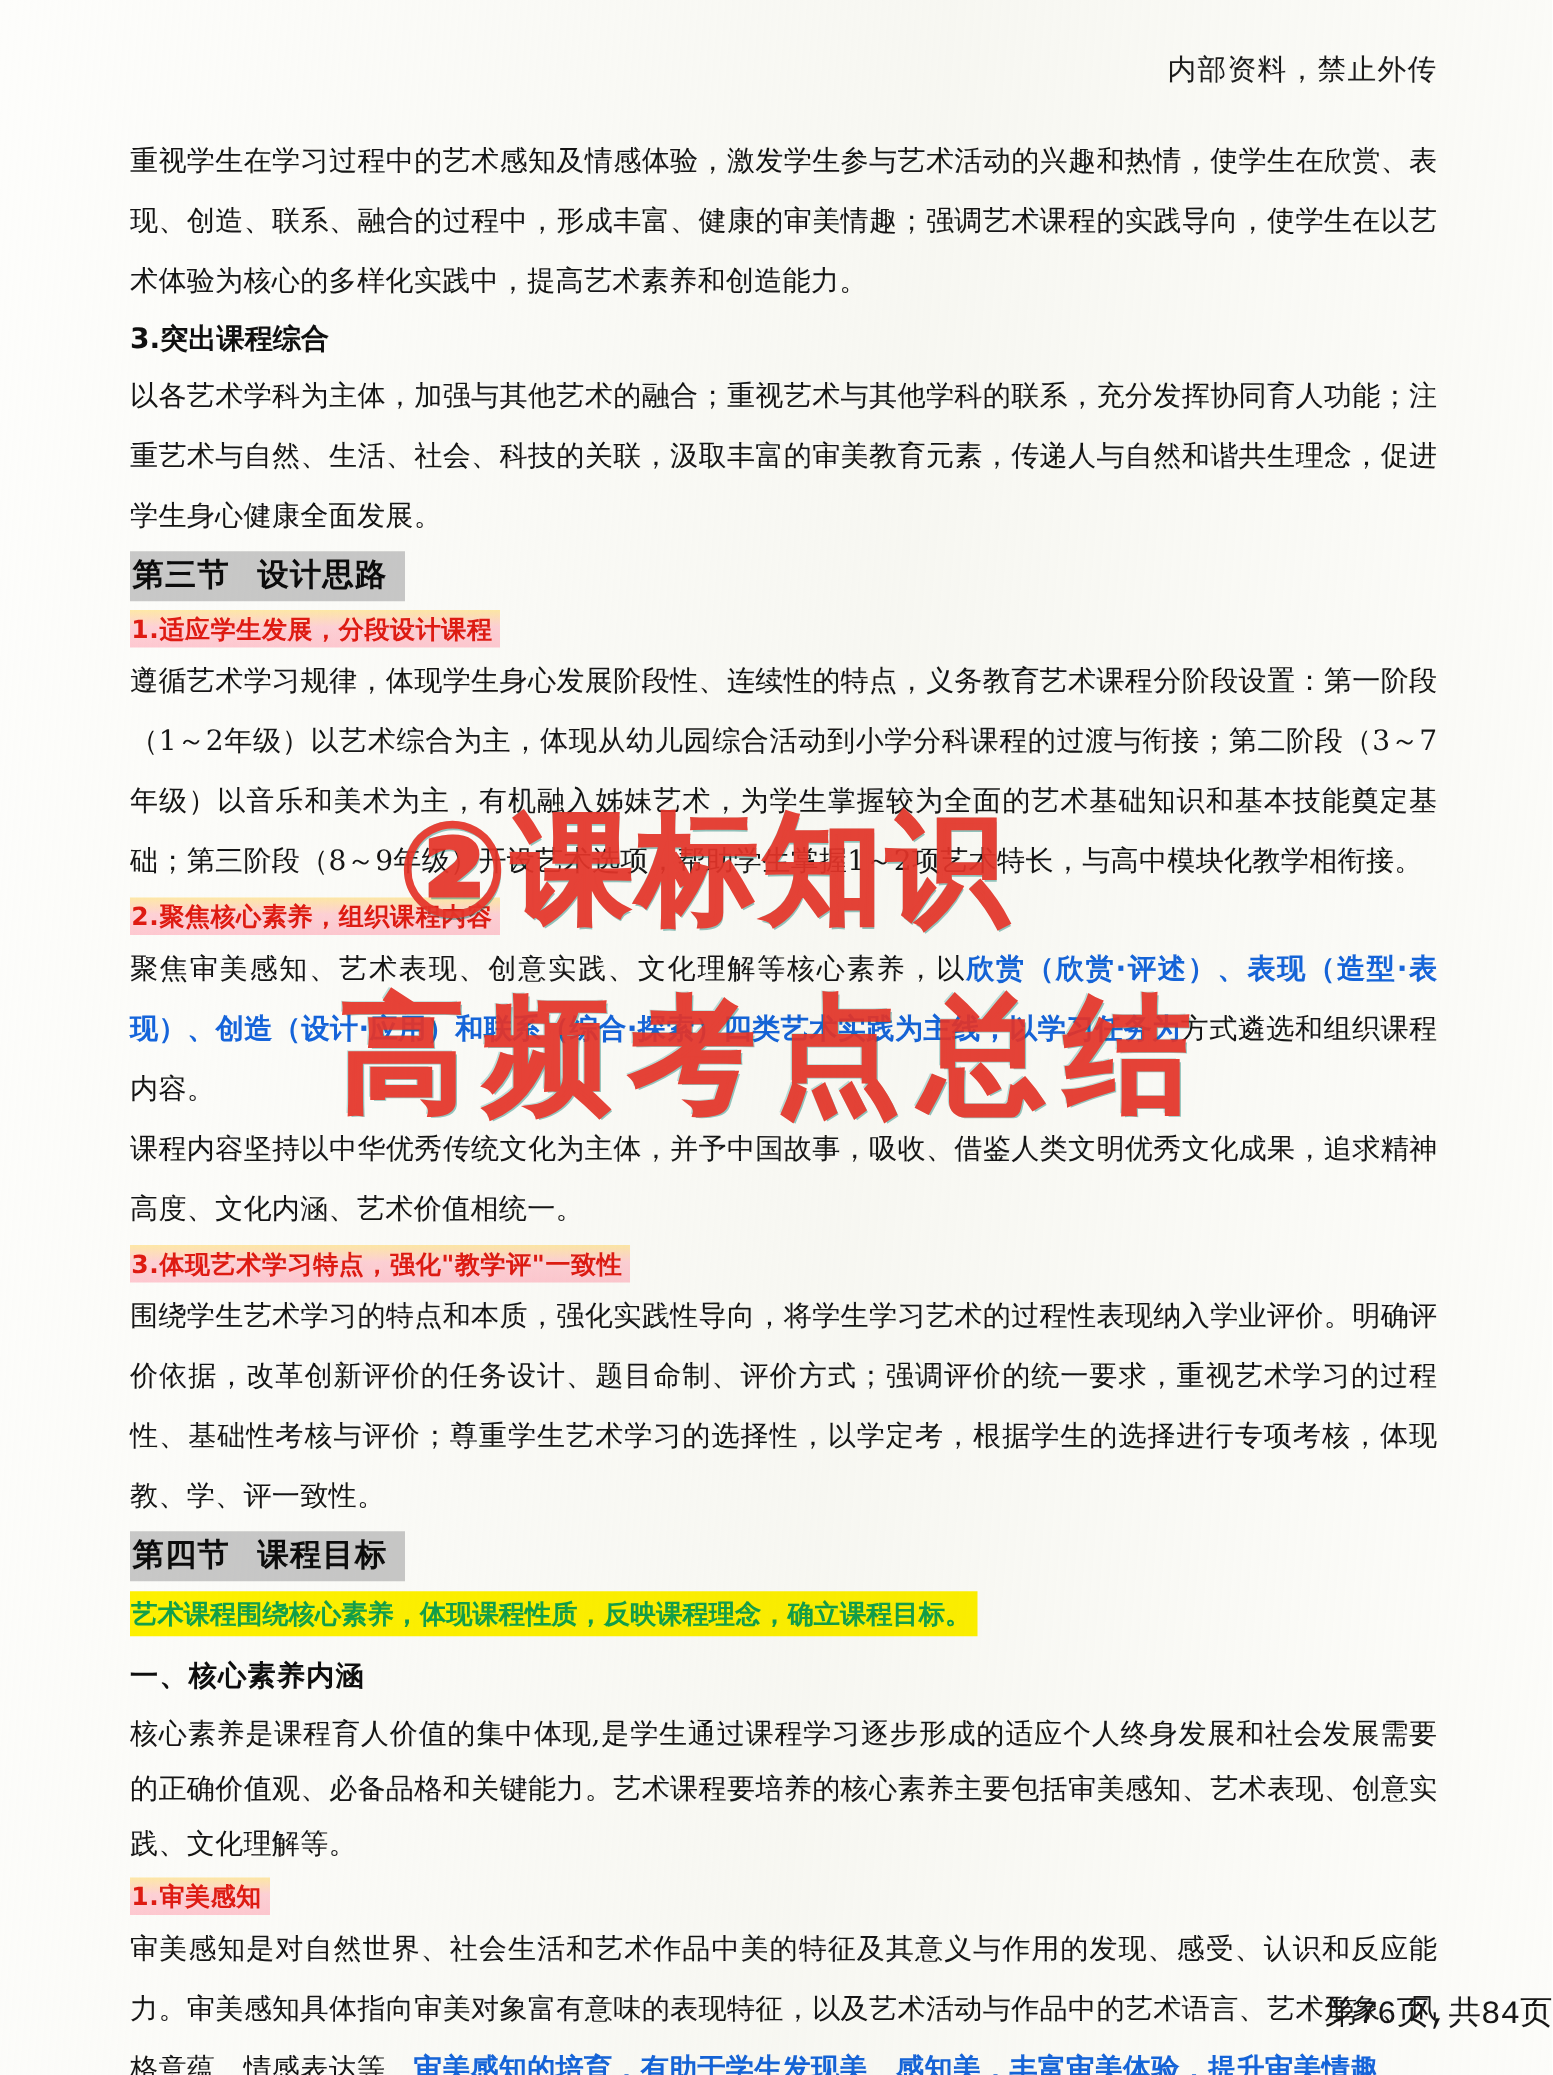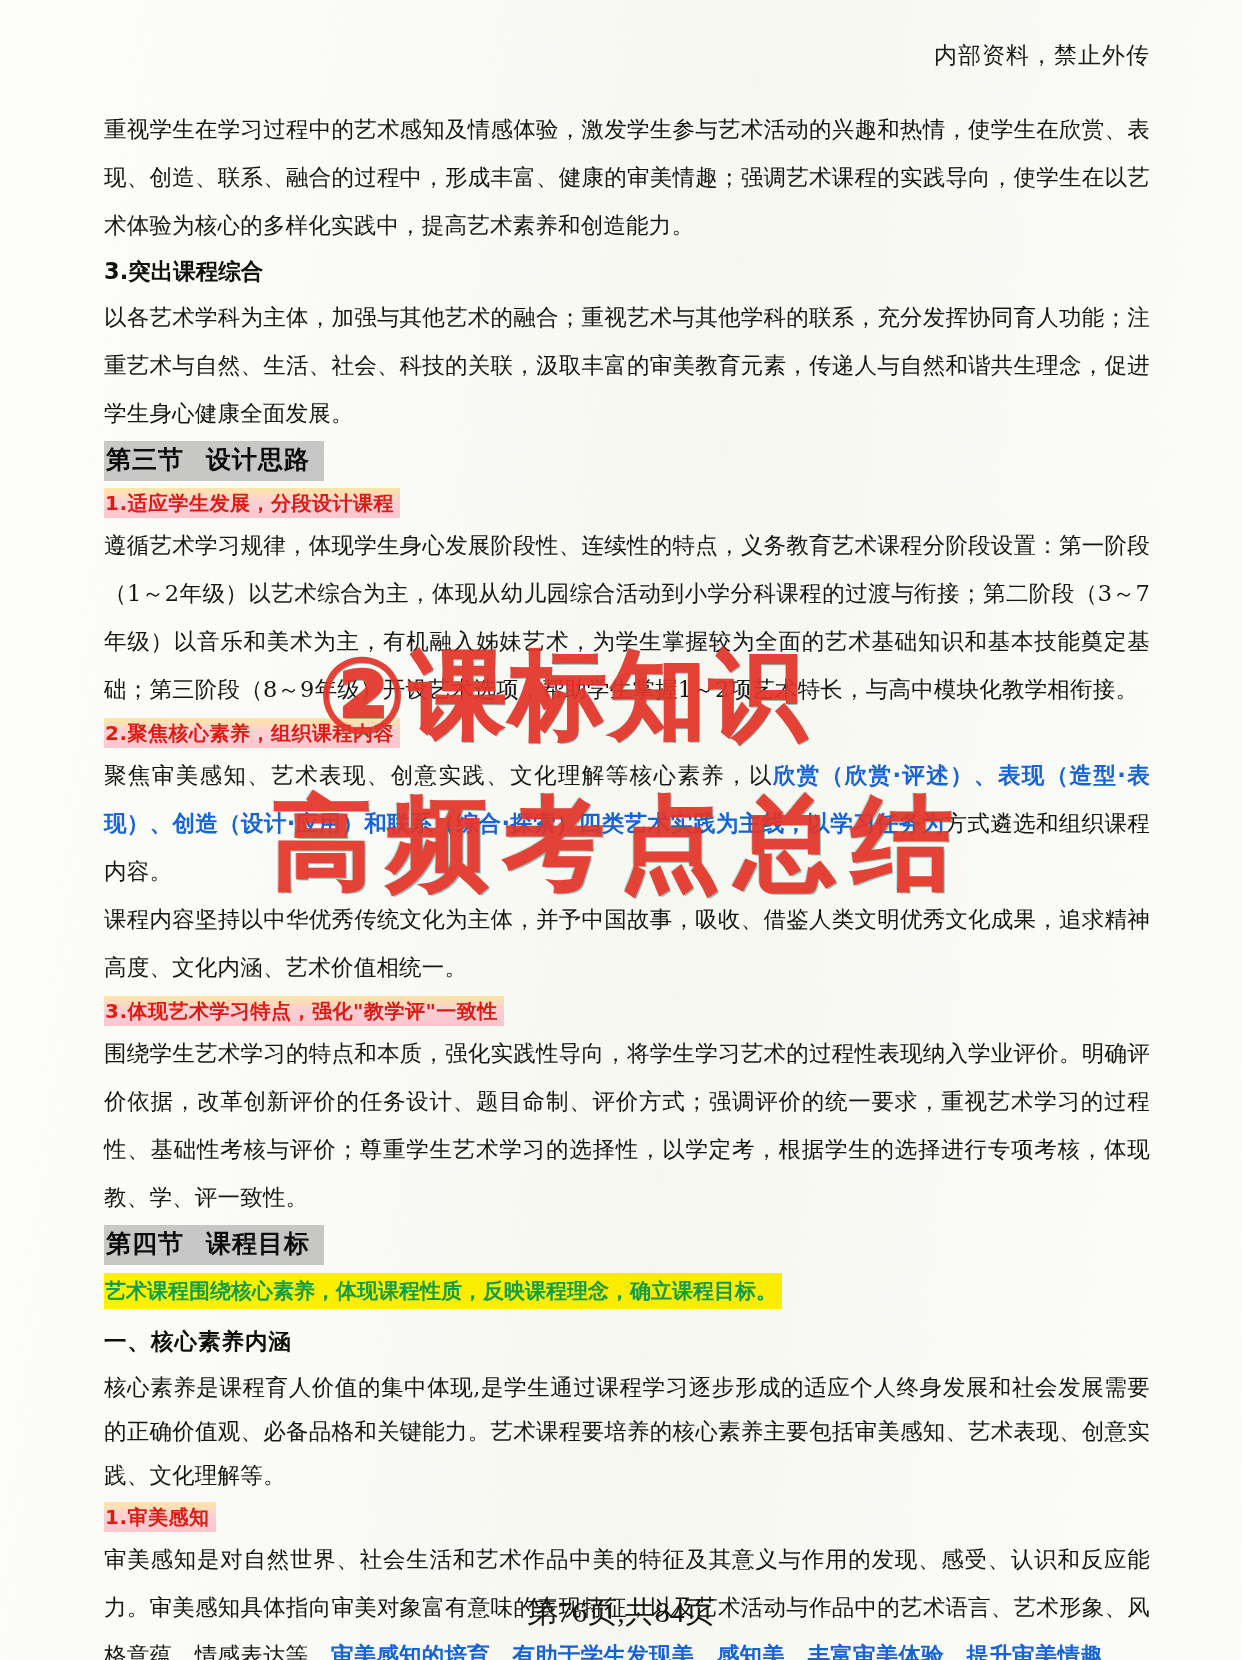--- a/index.html
+++ b/index.html
@@ -164,24 +164,24 @@
     font-size: 100px;
     letter-spacing: 16px;
     text-shadow: 2px 2px 0 rgba(0,125,115,0.45), -2px -1px 0 rgba(0,145,135,0.28);
   }
 
   .footer {
     position: absolute;
     left: 0;
     right: 0;
     top: 1592px;
-    text-align: center;
-    font-size: 30px;
+    text-align: right;
+    font-size: 26px;
     color: #171717;
-    font-family: Liberation Serif, serif;
+    font-family: Liberation Mono, monospace;
   }
 </style>
 </head>
 <body>
 
 <div class="page">
 
   <div class="content">
 
     <div class="header-note">内部资料，禁止外传</div>

